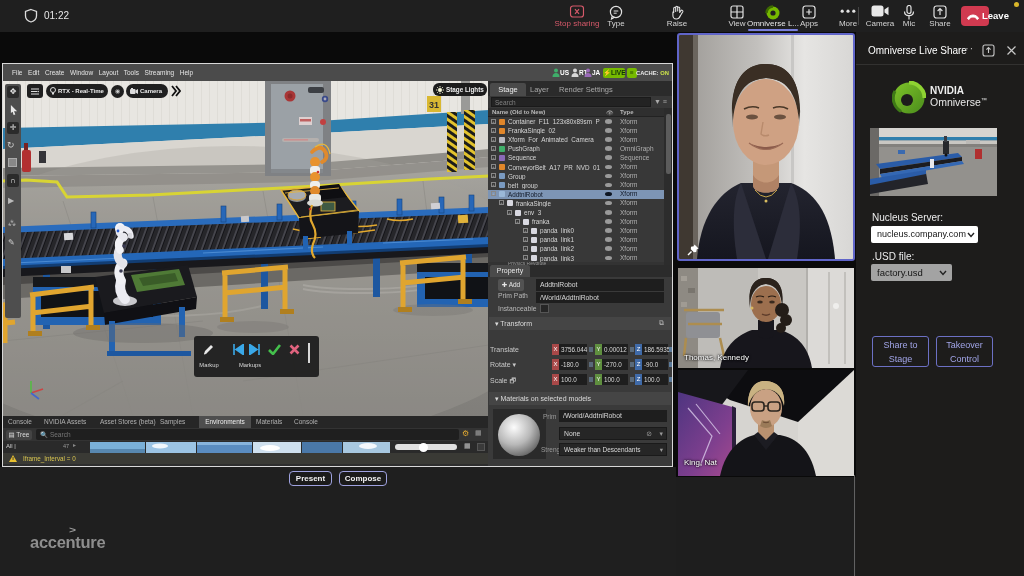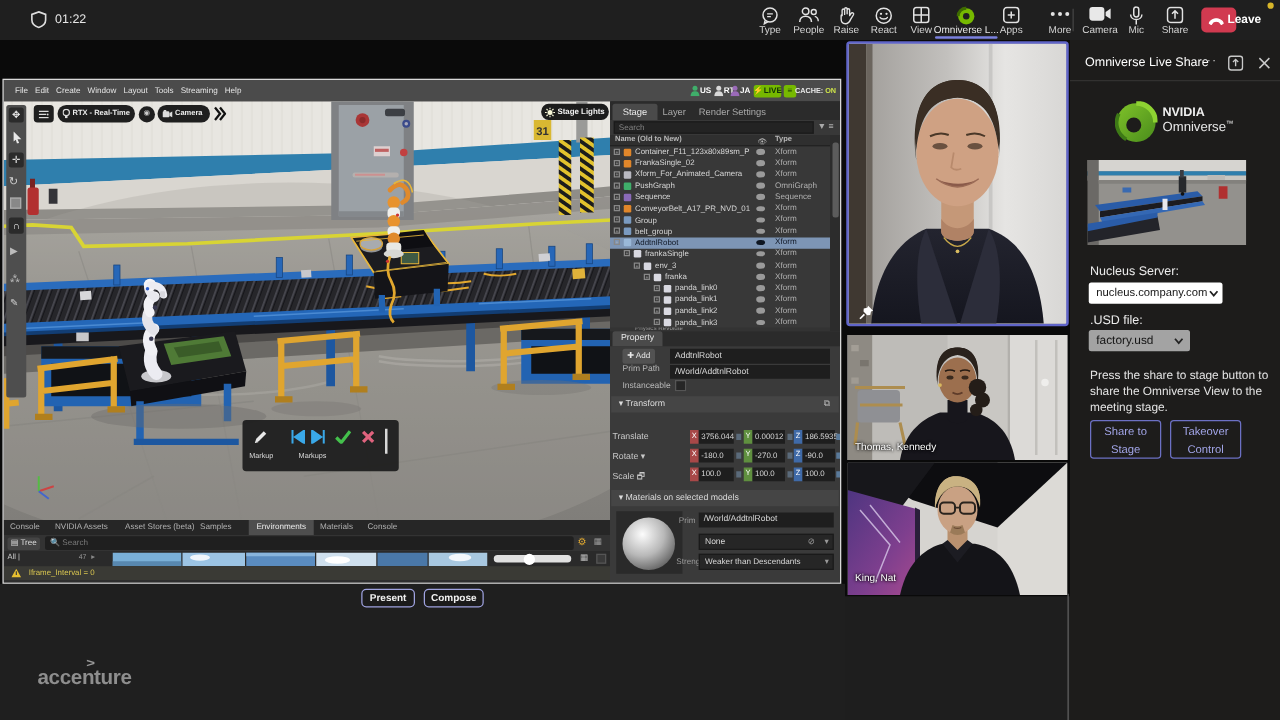--- a/index.html
+++ b/index.html
@@ -8,56 +8,45 @@
 .ic{position:absolute;top:5px;left:50%;transform:translateX(-50%)}
 </style></head>
 <body>
 
 <div class="a" style="left:0;top:0;width:1024px;height:32px;background:#1f1f1f">
  <svg class="a" style="left:24px;top:8px" width="14" height="15" viewBox="0 0 14 15">
       <path d="M7 1.5 L12.5 3.5 V8 C12.5 11 10 13 7 14 C4 13 1.5 11 1.5 8 V3.5 Z" fill="none" stroke="#dcdcdc" stroke-width="1.3"></path>
     </svg>
  <div class="a" style="left:44px;top:10px;font-size:10px;color:#e6e6e6">01:22</div>
 
+ <div class="a" style="left:537px;top:0;width:80px;height:32px">
+   <svg class="ic" width="15" height="14" viewBox="0 0 15 14">
+        <rect x="1" y="1" width="13" height="11" rx="2.5" fill="none" stroke="#d6596a" stroke-width="1.2"></rect>
+        <path d="M5.5 4.2 L9.5 8.8 M9.5 4.2 L5.5 8.8" stroke="#d6596a" stroke-width="1.2"></path>
+      </svg>
+   <div class="lbl" style="left:0;color:#d6596a">Stop sharing</div>
+ </div>
 
  <div class="a" style="left:576px;top:0;width:80px;height:32px">
    <svg class="ic" width="15" height="15" viewBox="0 0 15 15">
         <circle cx="7.5" cy="7" r="5.6" fill="none" stroke="#e2e2e2" stroke-width="1.2"></circle>
         <path d="M3.5 11.5 L3 14 L6 12.3" fill="none" stroke="#e2e2e2" stroke-width="1.2"></path>
         <path d="M5.2 6 h4.6 M5.2 8.2 h3" stroke="#e2e2e2" stroke-width="1"></path>
       </svg>
    <div class="lbl" style="left:0">Type</div>
  </div>
 
- <div class="a" style="left:607px;top:0;width:80px;height:32px">
-   <svg class="ic" width="18" height="14" viewBox="0 0 18 14">
-        <circle cx="6.5" cy="4" r="2.6" fill="none" stroke="#e2e2e2" stroke-width="1.2"></circle>
-        <path d="M1.8 12.5 C1.8 9.5 4 8 6.5 8 C9 8 11.2 9.5 11.2 12.5" fill="none" stroke="#e2e2e2" stroke-width="1.2"></path>
-        <circle cx="13" cy="4.6" r="2" fill="none" stroke="#e2e2e2" stroke-width="1.1"></circle>
-        <path d="M13.8 8.1 C15.6 8.6 16.6 10 16.6 12" fill="none" stroke="#e2e2e2" stroke-width="1.1"></path>
-      </svg>
-   <div class="lbl" style="left:0">People</div>
- </div>
 
  <div class="a" style="left:637px;top:0;width:80px;height:32px">
    <svg class="ic" width="15" height="15" viewBox="0 0 15 15">
         <path d="M4.2 7.5 V3.2 a1 1 0 0 1 2 0 V6.5 M6.2 6 V2.2 a1 1 0 0 1 2 0 V6 M8.2 6 V3 a1 1 0 0 1 2 0 V7 M10.2 7.5 l1.2-1.8 a1.1 1.1 0 0 1 1.9 1.1 L11 10.5 C10 13 8.5 14 6.8 14 C4.5 14 3.4 12.6 3.4 10.2 V7.5 a1 1 0 0 1 .8-1" fill="none" stroke="#e2e2e2" stroke-width="1.1" stroke-linecap="round"></path>
       </svg>
    <div class="lbl" style="left:0">Raise</div>
  </div>
 
- <div class="a" style="left:667px;top:0;width:80px;height:32px">
-   <svg class="ic" width="15" height="15" viewBox="0 0 15 15">
-        <circle cx="7.5" cy="7.5" r="6" fill="none" stroke="#e2e2e2" stroke-width="1.2"></circle>
-        <circle cx="5.3" cy="6" r="0.9" fill="#e2e2e2"></circle>
-        <circle cx="9.7" cy="6" r="0.9" fill="#e2e2e2"></circle>
-        <path d="M4.6 9 C5.3 10.6 9.7 10.6 10.4 9" fill="none" stroke="#e2e2e2" stroke-width="1.1" stroke-linecap="round"></path>
-      </svg>
-   <div class="lbl" style="left:0">React</div>
- </div>
 
  <div class="a" style="left:697px;top:0;width:80px;height:32px">
    <svg class="ic" width="14" height="14" viewBox="0 0 14 14">
         <rect x="1" y="1" width="12" height="12" rx="2" fill="none" stroke="#e2e2e2" stroke-width="1.2"></rect>
         <path d="M7 1 V13 M1 7 H13" stroke="#e2e2e2" stroke-width="1.2"></path>
       </svg>
    <div class="lbl" style="left:0">View</div>
  </div>
 
  <div class="a" style="left:733px;top:0;width:80px;height:32px">
@@ -813,21 +802,20 @@
         <path d="M1 1 L4 4.5 L7 1" fill="none" stroke="#222" stroke-width="1.4"></path>
       </svg>
  </div>
  <div class="a" style="left:16px;top:219px;font-size:10px;color:#ececec">.USD file:</div>
  <div class="a" style="left:15px;top:232px;width:81px;height:17px;background:#a3a3a3;border-radius:2px">
   <span class="a" style="left:6px;top:3px;font-size:9.5px;color:#151515">factory.usd</span>
   <svg class="a" style="left:68px;top:6px" width="8" height="6" viewBox="0 0 8 6">
         <path d="M1 1 L4 4.5 L7 1" fill="none" stroke="#222" stroke-width="1.4"></path>
       </svg>
  </div>
- <div class="a" style="left:16px;top:262px;width:150px;font-size:9.5px;color:#e4e4e4;line-height:13px">Press the share to stage button to<br>share the Omniverse View to the<br>meeting stage.</div>
  <div class="a" style="left:16px;top:304px;width:57px;height:31px;border:1px solid #6c70c4;border-radius:3px;color:#a2a5e8;font-size:9px;text-align:center;line-height:14px;padding-top:1px">Share to<br>Stage</div>
  <div class="a" style="left:80px;top:304px;width:57px;height:31px;border:1px solid #6c70c4;border-radius:3px;color:#a2a5e8;font-size:9px;text-align:center;line-height:14px;padding-top:1px">Takeover<br>Control</div>
 </div>
 
 <div class="a" style="left:289px;top:471px;width:43px;height:15px;border:1px solid #9fa2e0;border-radius:4px;background:#1b1b1b;color:#f2f2f2;font-size:8px;font-weight:bold;text-align:center;line-height:13px">Present</div>
 <div class="a" style="left:339px;top:471px;width:48px;height:15px;border:1px solid #9fa2e0;border-radius:4px;background:#1b1b1b;color:#f2f2f2;font-size:8px;font-weight:bold;text-align:center;line-height:13px">Compose</div>
 <div class="a" style="left:30px;top:533px;font-size:16.5px;font-weight:bold;color:#8e8e8e;letter-spacing:-0.3px">accenture</div>
 <div class="a" style="left:69px;top:523px;font-size:12px;font-weight:bold;color:#9a9a9a;transform:scaleY(0.8)">&gt;</div>
 
 </body></html>

